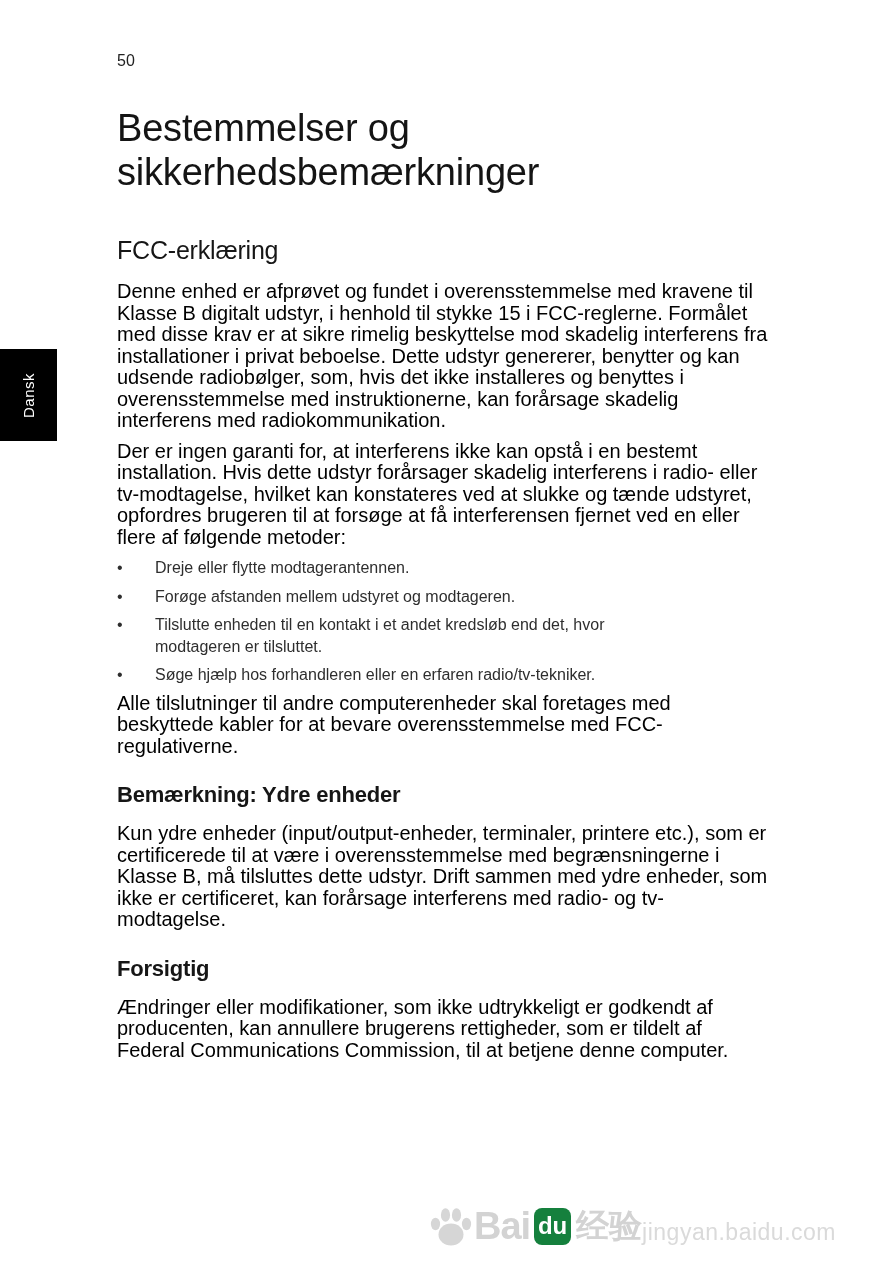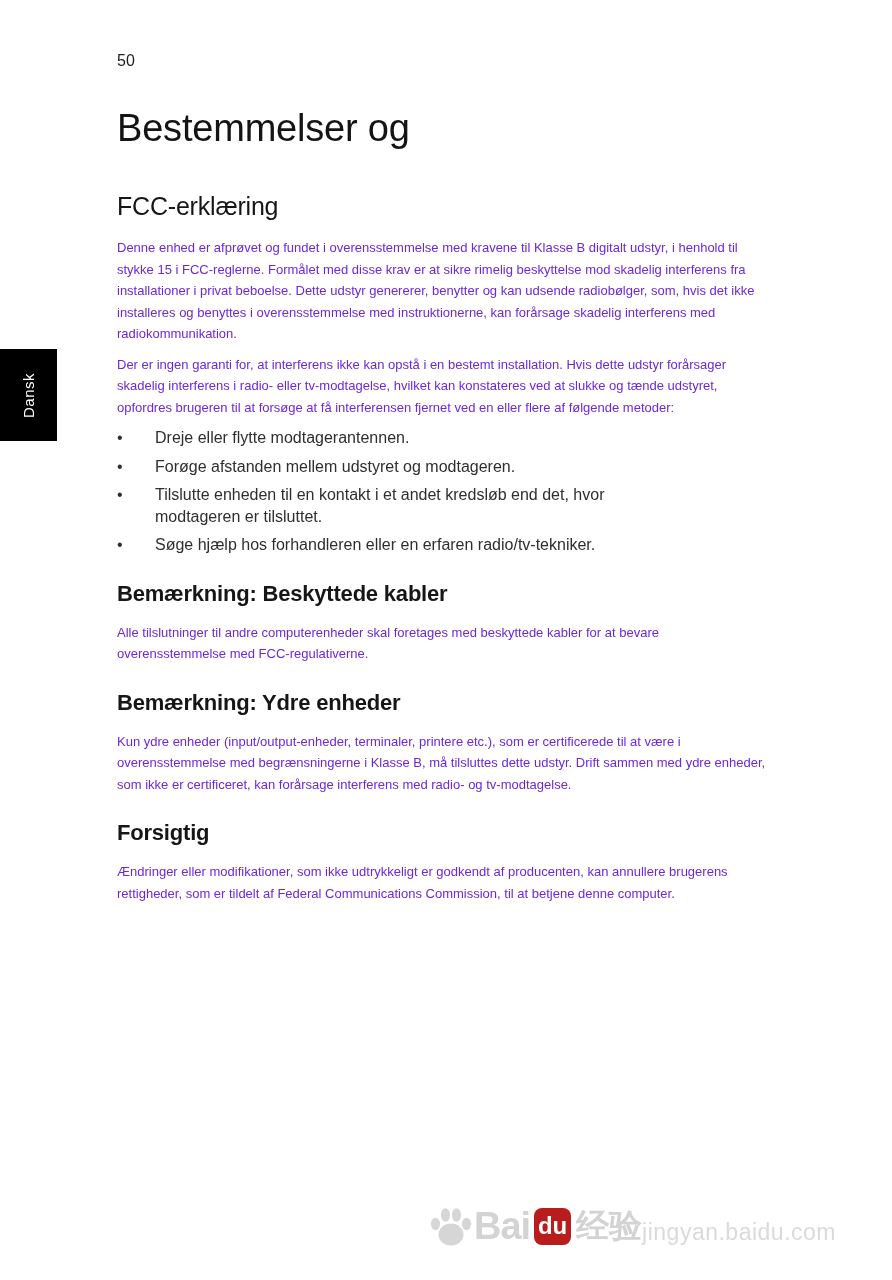--- a/index.html
+++ b/index.html
@@ -41,21 +41,21 @@
 
   .h2 {
     font-size:25px; line-height:31px; font-weight:500;
     color:#161616; margin:0 0 15px 0; letter-spacing:-0.2px;
   }
   .h3 {
     font-size:22px; line-height:28px; font-weight:700;
     color:#161616; margin:24px 0 14px 0; letter-spacing:-0.2px;
   }
   .para {
-    font-size:13px; line-height:21.5px; color:#6d28d9;
+    font-size:20px; line-height:21.5px; color:#000000;
     max-width:655px; margin:0 9px 9px 0;
   }
   .bullets { margin:2px 0 0 0; }
   .bullet-item { display:flex; margin-bottom:7px; }
   .bullet-marker {
     width:38px; flex:0 0 38px;
     font-size:16px; line-height:21.5px; color:#2e2e2e;
   }
   .bullet-text {
     font-size:16px; line-height:21.5px; color:#2e2e2e;
@@ -64,21 +64,21 @@
 
   .watermark {
     position:absolute; right:56px; bottom:34px;
     display:flex; align-items:center;
     color:#d3d3d3; user-select:none;
   }
   .wm-paw { margin:0 0 -5px -14px; color:#d6d6d6; }
   .wm-row { display:flex; align-items:center; font-weight:700; }
   .wm-bai { font-size:38px; letter-spacing:-1px; color:#d3d3d3; line-height:40px; }
   .wm-du-box {
-    width:37px; height:37px; background:#b91c1c; color:#ffffff;
+    width:37px; height:37px; background:#15803d; color:#ffffff;
     border-radius:8px; display:flex; align-items:center; justify-content:center;
     font-size:24px; margin:0 5px 0 4px;
   }
   .wm-cn { font-size:33px; color:#d3d3d3; line-height:40px; }
   .wm-url { font-size:23px; color:#dadada; margin-top:12px; letter-spacing:0.5px; font-weight:400; }
 </style>
 </head>
 <body>
 
 <div class="page">
@@ -86,20 +86,21 @@
   <div class="page-number">50</div>
 
   <div class="dansk-tab">
     <span class="tab-label">Dansk</span>
   </div>
 
   <div class="content">
 
     <h1 class="doc-title">
       <span class="line">Bestemmelser og</span>
+      <span class="line">sikkerhedsbemærkninger</span>
     </h1>
 
     <h2 class="h2">FCC-erklæring</h2>
 
     <p class="para">Denne enhed er afprøvet og fundet i overensstemmelse med kravene til Klasse B digitalt udstyr, i henhold til stykke 15 i FCC-reglerne. Formålet med disse krav er at sikre rimelig beskyttelse mod skadelig interferens fra installationer i privat beboelse. Dette udstyr genererer, benytter og kan udsende radiobølger, som, hvis det ikke installeres og benyttes i overensstemmelse med instruktionerne, kan forårsage skadelig interferens med radiokommunikation.</p>
     <p class="para">Der er ingen garanti for, at interferens ikke kan opstå i en bestemt installation. Hvis dette udstyr forårsager skadelig interferens i radio- eller tv-modtagelse, hvilket kan konstateres ved at slukke og tænde udstyret, opfordres brugeren til at forsøge at få interferensen fjernet ved en eller flere af følgende metoder:</p>
 
     <div class="bullets">
       <div class="bullet-item">
         <span class="bullet-marker">•</span>
@@ -112,21 +113,20 @@
       <div class="bullet-item">
         <span class="bullet-marker">•</span>
         <span class="bullet-text">Tilslutte enheden til en kontakt i et andet kredsløb end det, hvor modtageren er tilsluttet.</span>
       </div>
       <div class="bullet-item">
         <span class="bullet-marker">•</span>
         <span class="bullet-text">Søge hjælp hos forhandleren eller en erfaren radio/tv-tekniker.</span>
       </div>
     </div>
 
-    <h3 class="h3">Bemærkning: Beskyttede kabler</h3>
     <p class="para">Alle tilslutninger til andre computerenheder skal foretages med beskyttede kabler for at bevare overensstemmelse med FCC-regulativerne.</p>
 
     <h3 class="h3">Bemærkning: Ydre enheder</h3>
     <p class="para">Kun ydre enheder (input/output-enheder, terminaler, printere etc.), som er certificerede til at være i overensstemmelse med begrænsningerne i Klasse B, må tilsluttes dette udstyr. Drift sammen med ydre enheder, som ikke er certificeret, kan forårsage interferens med radio- og tv-modtagelse.</p>
 
     <h3 class="h3">Forsigtig</h3>
     <p class="para">Ændringer eller modifikationer, som ikke udtrykkeligt er godkendt af producenten, kan annullere brugerens rettigheder, som er tildelt af Federal Communications Commission, til at betjene denne computer.</p>
 
   </div>
 

